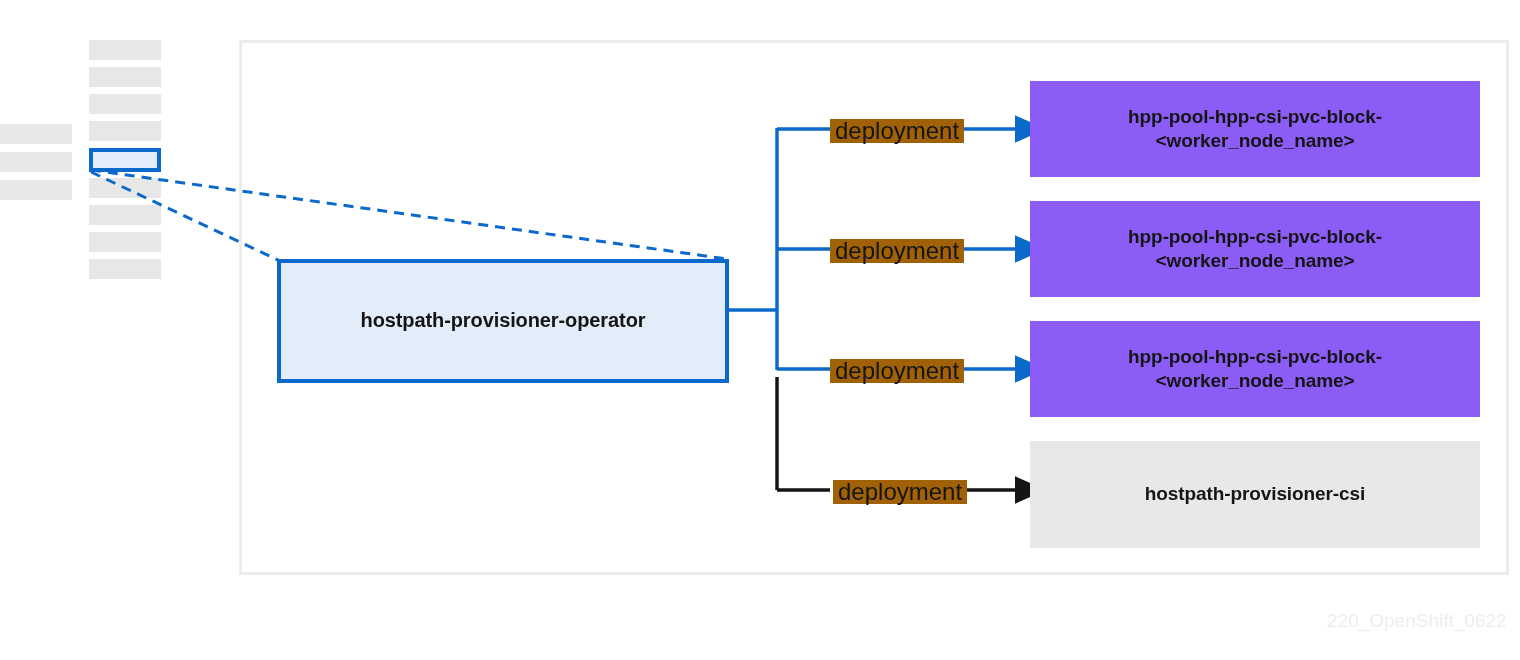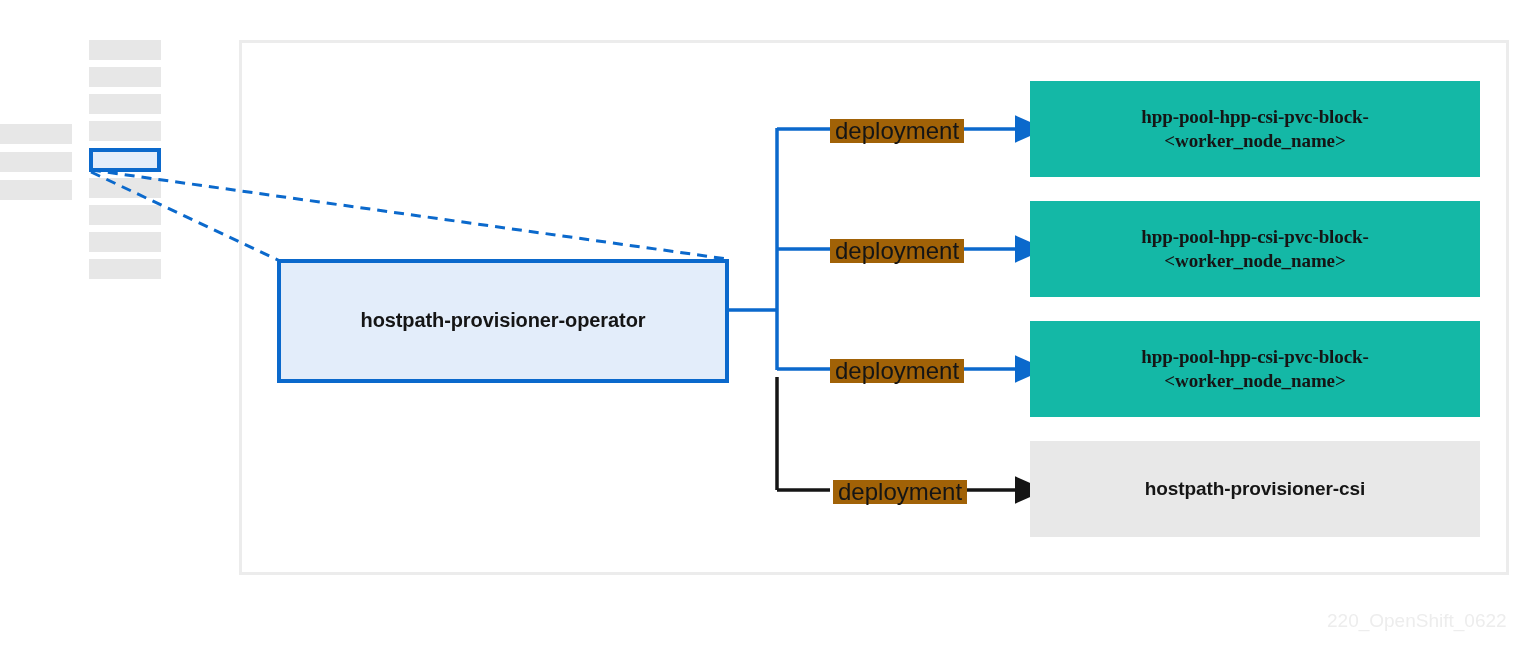--- a/index.html
+++ b/index.html
@@ -33,22 +33,21 @@
     display: flex;
     align-items: center;
     justify-content: center;
     text-align: center;
     font-weight: bold;
     color: #151515;
     line-height: 1.28;
     letter-spacing: -0.1px;
   }
   .node-blue-fill {
-    background: #14b8a6;
-    font-family: Liberation Serif, serif;
+    background: #8b5cf6;
   }
   .node-outlined {
     background: #e3edfa;
     border: 4px solid #0b69cc;
   }
   .node-gray {
     background: #e8e8e8;
   }
   .edge-label {
     position: absolute;
@@ -160,19 +159,19 @@
     </div>
   </div>
 
   <div class="node node-blue-fill" style="left:1030px; top:321px; width:450px; height:96px; font-size:19px;">
     <div>
       <div>hpp-pool-hpp-csi-pvc-block-</div>
       <div>&lt;worker_node_name&gt;</div>
     </div>
   </div>
 
-  <div class="node node-gray" style="left:1030px; top:441px; width:450px; height:96px; font-size:19px;">
+  <div class="node node-gray" style="left:1030px; top:441px; width:450px; height:107px; font-size:19px;">
     <span>hostpath-provisioner-csi</span>
   </div>
 
   <div class="watermark" style="left:1327px; top:610px;">220_OpenShift_0622</div>
 
 </div>
 
 </body></html>

